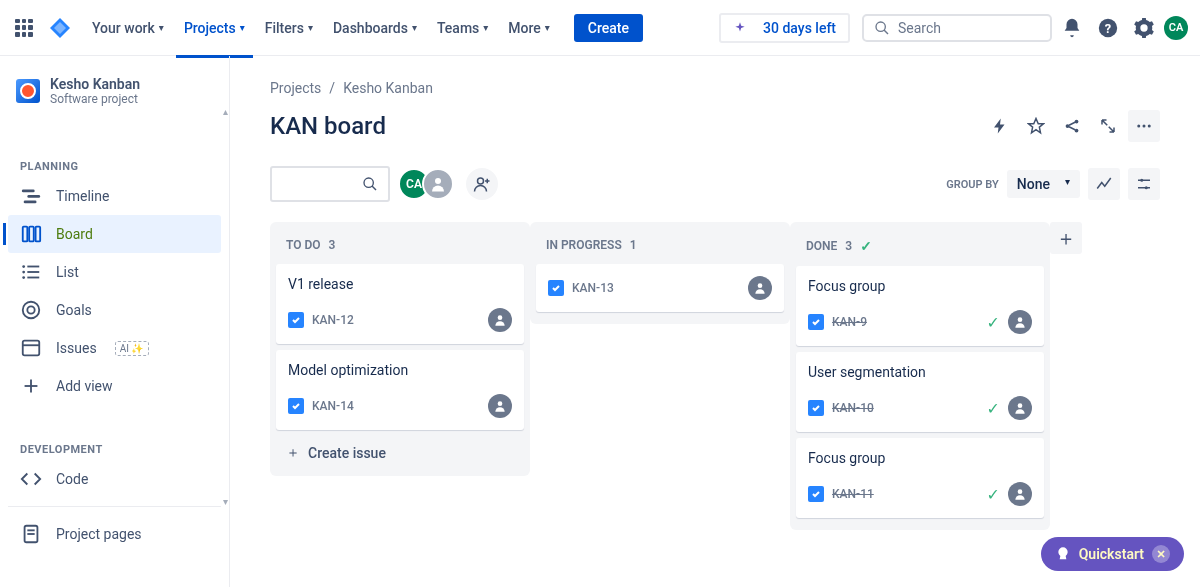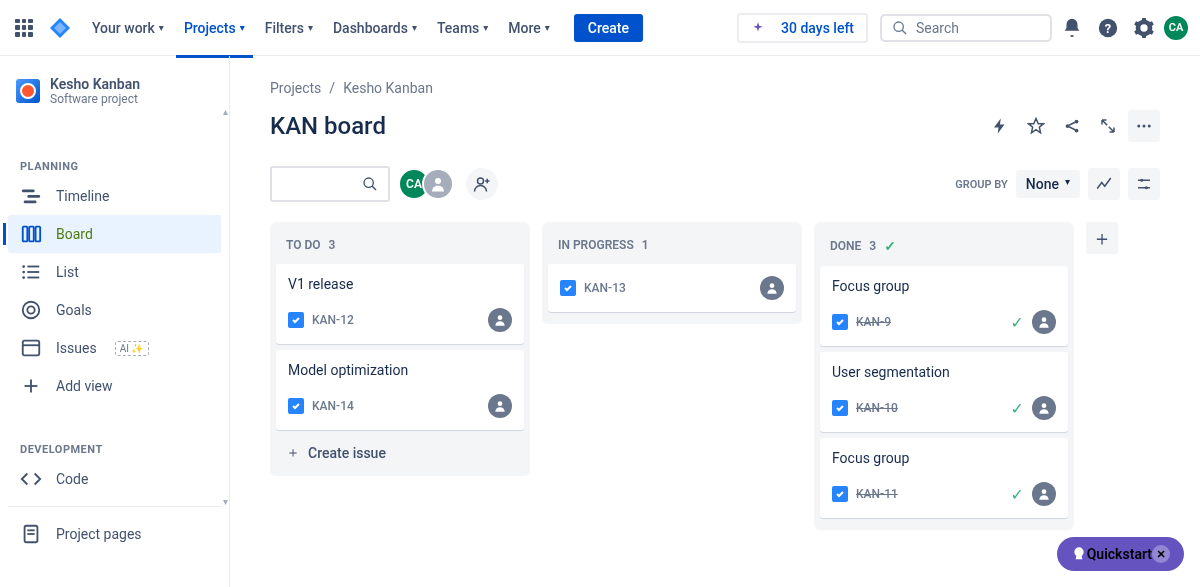--- a/index.html
+++ b/index.html
@@ -9,21 +9,21 @@
     .app-switcher { width: 24px; height: 24px; display: grid; grid-template-columns: repeat(3, 1fr); gap: 2px; padding: 3px; cursor: pointer; }
     .app-switcher span { background: #42526E; border-radius: 1px; }
     .logo { width: 24px; height: 24px; margin: 0 8px; }
     .nav-item { display: flex; align-items: center; padding: 4px 8px; font-size: 14px; color: #42526E; cursor: pointer; gap: 4px; font-weight: 500; }
     .nav-item.active { color: #0052CC; }
     .nav-item.active-border { position: relative; }
     .nav-item.active-border::after { content: ''; position: absolute; bottom: -18px; left: 0; right: 0; height: 3px; background: #0052CC; }
     .create-btn { background: #0052CC; color: #fff; padding: 6px 14px; border-radius: 3px; font-size: 14px; font-weight: 500; margin-left: 12px; cursor: pointer; }
     .nav-spacer { flex: 1; }
     .trial-badge { display: flex; align-items: center; gap: 16px; border: 2px solid #EBECF0; border-radius: 3px; padding: 5px 12px; color: #0052CC; font-size: 14px; font-weight: 500; cursor: pointer; }
-    .search-box { display: flex; align-items: center; border: 2px solid #DFE1E6; border-radius: 5px; padding: 4px 10px; width: 172px; margin-left: 8px; gap: 8px; color: #6B778C; font-size: 14px; }
+    .search-box { display: flex; align-items: center; border: 2px solid #DFE1E6; border-radius: 5px; padding: 4px 10px; width: 190px; margin-left: 8px; gap: 8px; color: #6B778C; font-size: 14px; }
     .nav-icon { width: 32px; height: 32px; display: flex; align-items: center; justify-content: center; cursor: pointer; color: #42526E; }
     .avatar-small { width: 24px; height: 24px; border-radius: 50%; background: #00875A; color: #fff; display: flex; align-items: center; justify-content: center; font-size: 11px; font-weight: 600; }
     
     .layout { display: flex; height: calc(100vh - 56px); }
     .sidebar { width: 230px; border-right: 1px solid #ebecf0; padding: 20px 8px 8px 8px; display: flex; flex-direction: column; position: relative; }
     .sidebar-handle { position: absolute; right: -2px; top: 50px; bottom: 80px; width: 8px; display: flex; flex-direction: column; justify-content: space-between; color: #A5ADBA; font-size: 10px; }
     .project-header { display: flex; align-items: center; gap: 10px; padding: 0 8px 16px 8px; }
     .project-avatar { width: 24px; height: 24px; border-radius: 3px; background: linear-gradient(135deg, #4C9AFF, #0052CC); display: flex; align-items: center; justify-content: center; overflow: hidden; }
     .project-avatar-inner { width: 16px; height: 16px; border-radius: 50%; border: 2px solid #fff; background: #FF5630; }
     .project-name { font-size: 14px; font-weight: 600; color: #42526E; }
@@ -48,39 +48,39 @@
     .header-icon-btn.muted { background: #F4F5F7; }
     
     .toolbar { display: flex; align-items: center; gap: 8px; margin-bottom: 20px; }
     .board-search { border: 2px solid #DFE1E6; border-radius: 3px; width: 120px; height: 36px; display: flex; align-items: center; justify-content: flex-end; padding: 0 10px; }
     .avatar-stack { display: flex; }
     .avatar-stack .avatar-a { width: 32px; height: 32px; border-radius: 50%; background: #00875A; color: #fff; display: flex; align-items: center; justify-content: center; font-size: 12px; font-weight: 600; border: 2px solid #fff; }
     .avatar-stack .avatar-b { width: 32px; height: 32px; border-radius: 50%; background: #A5ADBA; display: flex; align-items: center; justify-content: center; margin-left: -8px; border: 2px solid #fff; }
     .add-people-btn { width: 32px; height: 32px; border-radius: 50%; background: #F4F5F7; display: flex; align-items: center; justify-content: center; cursor: pointer; margin-left: 4px;}
     .toolbar-spacer { flex: 1; }
     .group-by-label { font-size: 11px; font-weight: 600; color: #6B778C; }
-    .group-by-select { background: #F4F5F7; padding: 6px 10px; border-radius: 3px; font-size: 14px; font-weight: 500; display: flex; align-items: flex-start; gap: 6px; cursor: pointer; }
+    .group-by-select { background: #F4F5F7; padding: 6px 10px; border-radius: 3px; font-size: 14px; font-weight: 500; display: flex; align-items: flex-start; gap: 15px; cursor: pointer; }
     .toolbar-btn { width: 32px; height: 32px; background: #F4F5F7; border-radius: 3px; display: flex; align-items: center; justify-content: center; cursor: pointer; }
     
-    .board { display: flex; gap: 12px; align-items: flex-start; }
+    .board { display: flex; align-items: flex-start; }
     .column { background: #F4F5F7; border-radius: 6px; width: 260px; padding: 6px; display: flex; flex-direction: column; }
     .column-header { padding: 10px 10px 12px; font-size: 12px; font-weight: 600; color: #6B778C; display: flex; align-items: center; gap: 8px; }
     .card { background: #fff; border-radius: 3px; padding: 12px; margin-bottom: 6px; box-shadow: 0 1px 1px rgba(9,30,66,0.15); cursor: pointer; }
     .card-title { font-size: 14px; color: #172B4D; margin-bottom: 16px; }
     .card-footer { display: flex; align-items: center; gap: 8px; }
     .issue-type-icon { width: 16px; height: 16px; background: #2684FF; border-radius: 2px; display: flex; align-items: center; justify-content: center; }
     .issue-key { font-size: 12px; color: #6B778C; font-weight: 500;}
     .issue-key.done { text-decoration: line-through; }
     .card-spacer { flex: 1; }
     .done-check { color: #36B37E; }
     .assignee { width: 24px; height: 24px; border-radius: 50%; background: #6B778C; display: flex; align-items: center; justify-content: center; }
     .create-issue-row { display: flex; align-items: center; gap: 8px; padding: 8px 10px; font-size: 14px; font-weight: 500; color: #42526E; cursor: pointer; }
     .add-column-btn { width: 32px; height: 32px; background: #F4F5F7; border-radius: 3px; display: flex; align-items: center; justify-content: center; cursor: pointer; font-size: 20px; color: #42526E;}
     
-    .quickstart { position: fixed; bottom: 16px; right: 16px; background: #6554C0; color: #000000; border-radius: 20px; padding: 8px 14px; display: flex; align-items: center; gap: 0; font-size: 14px; font-weight: 600; cursor: pointer;}
+    .quickstart { position: fixed; bottom: 16px; right: 16px; background: #6554C0; color: #fef9c3; border-radius: 20px; padding: 8px 14px; display: flex; align-items: center; gap: 8px; font-size: 14px; font-weight: 600; cursor: pointer;}
     .quickstart-close { width: 18px; height: 18px; background: rgba(255,255,255,0.3); border-radius: 50%; display: flex; align-items: center; justify-content: center; font-size: 11px;}
     
     .chevron { font-size: 10px; }
     .check-green { color: #36B37E; font-size: 14px; }
   </style>
 </head>
 <body>
 
 <div class="topnav">
   <div class="app-switcher">

